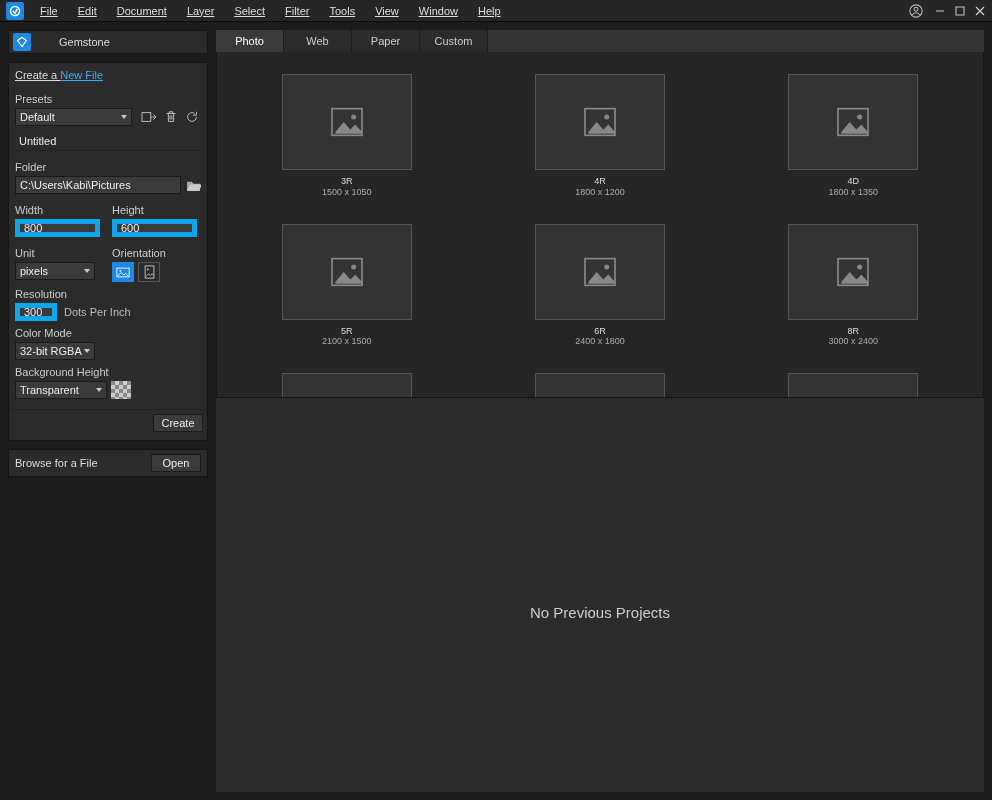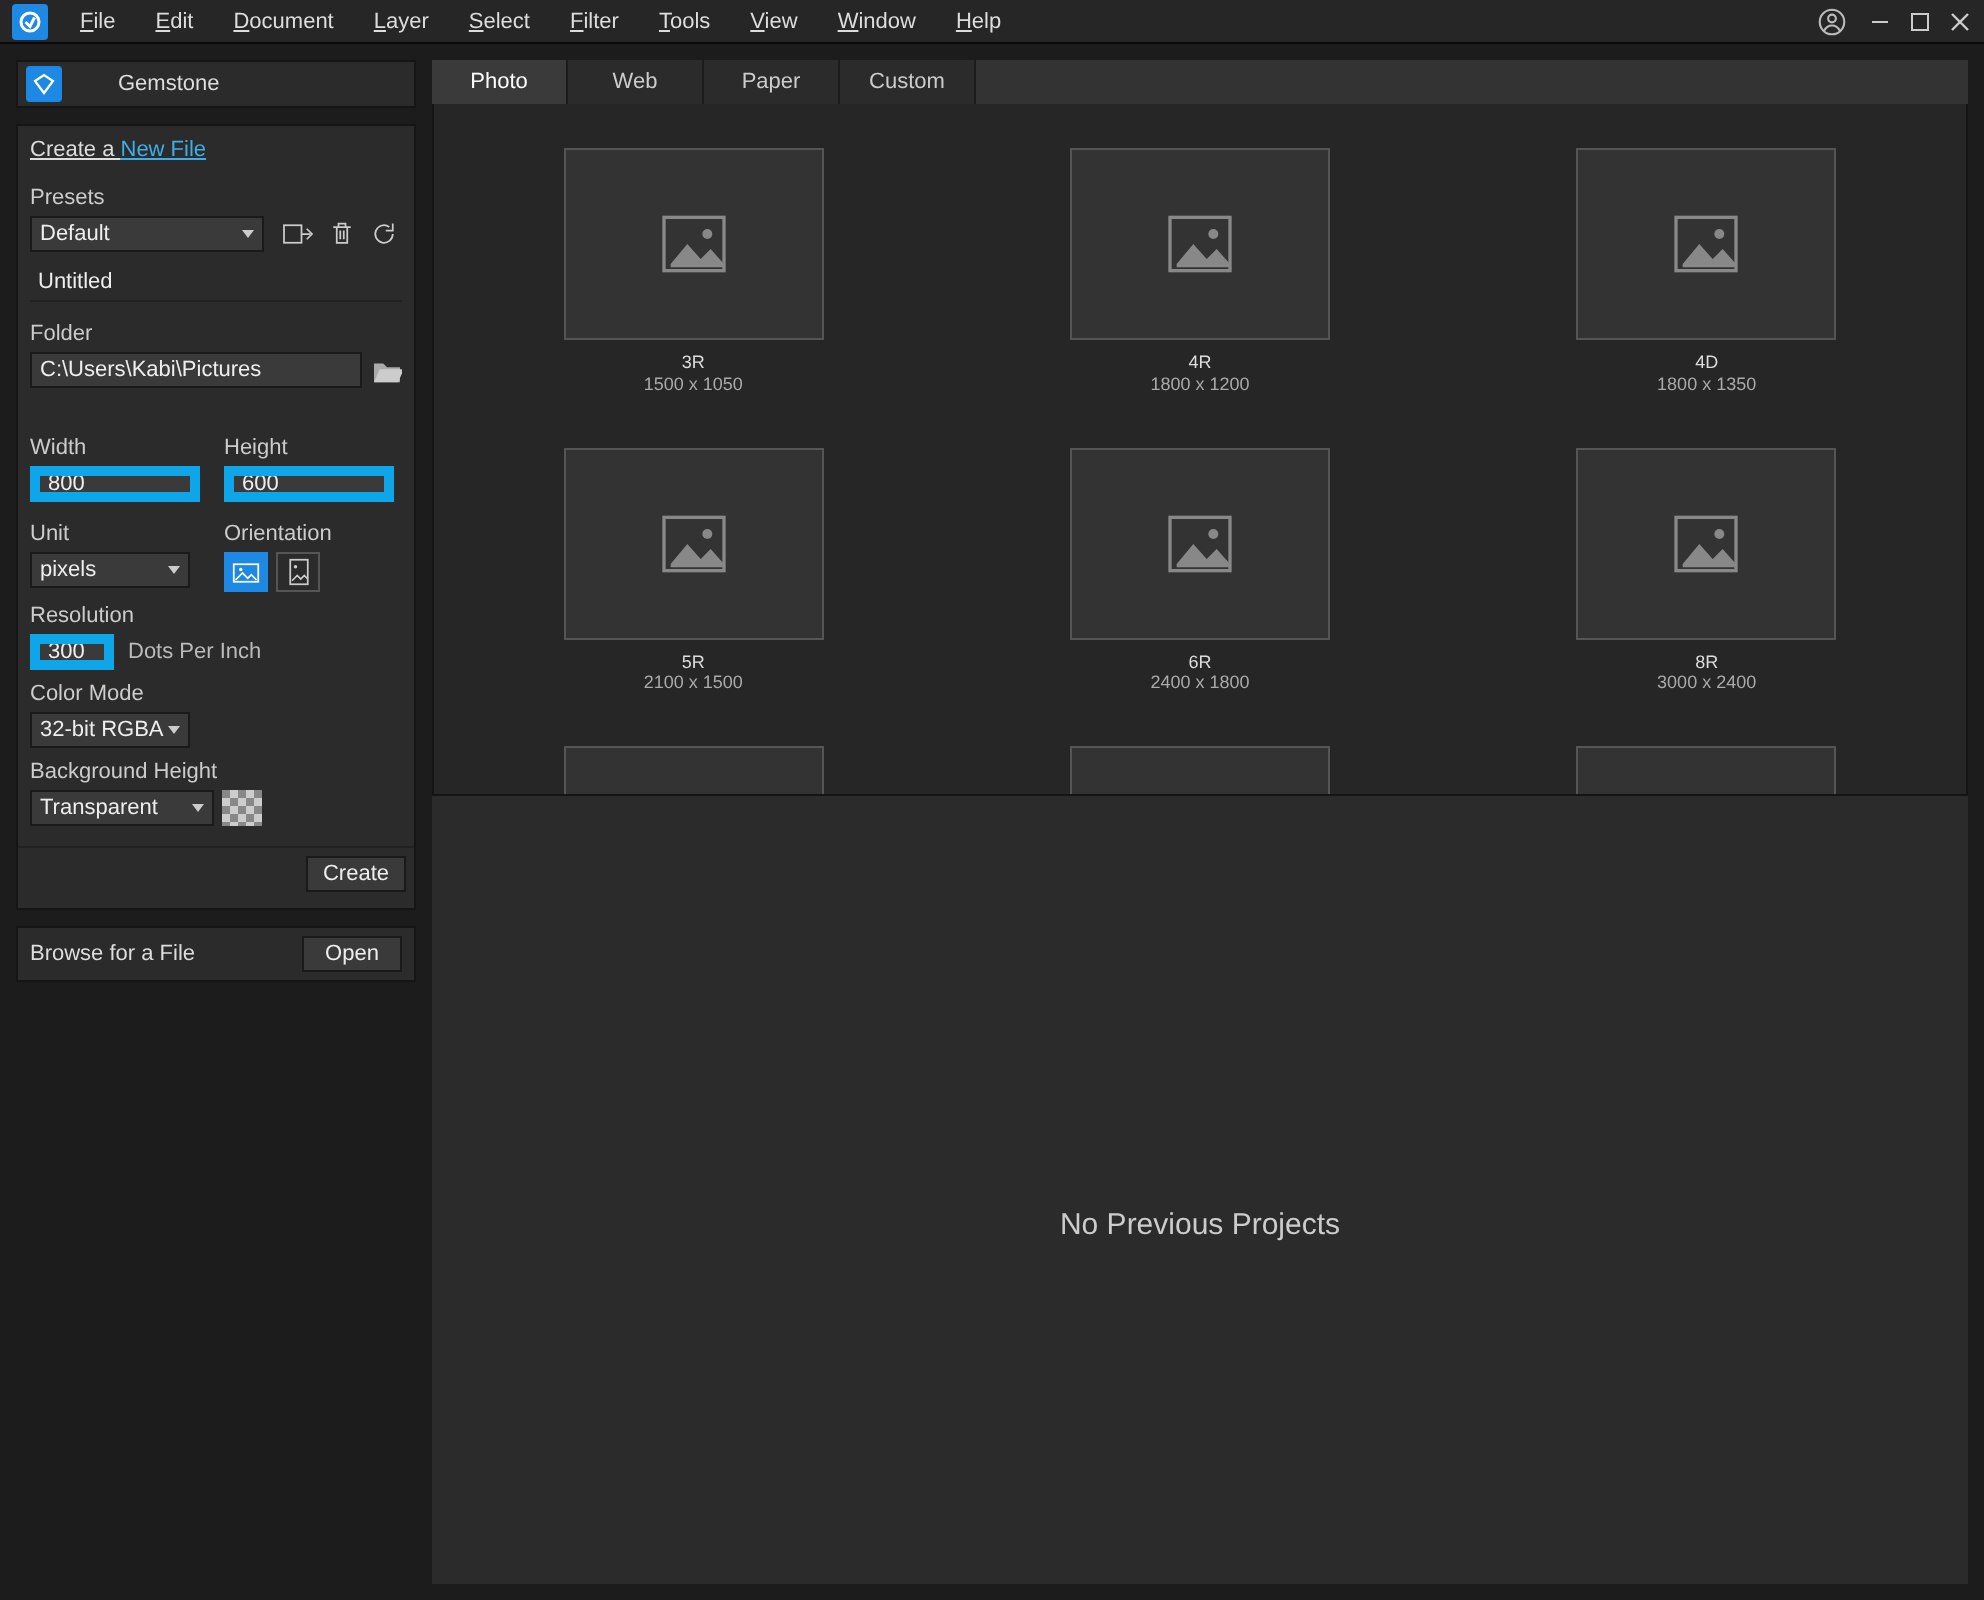--- a/index.html
+++ b/index.html
@@ -2,21 +2,21 @@
 <html><head>
 <meta charset="utf-8">
 <style>
 * { box-sizing: border-box; margin: 0; padding: 0; font-family: "Segoe UI", Tahoma, sans-serif; }
 body { width: 992px; height: 800px; background: #1c1c1c; color: #ddd; font-size: 11px; overflow: hidden; }
 
 
 .menubar { height: 22px; background: #262626; display: flex; align-items: center; padding: 0 2px; border-bottom: 1px solid #0a0a0a; }
 .appicon { width: 18px; height: 18px; background: #1e88e5; margin: 0 6px 0 4px; border-radius: 2px; display:flex;align-items:center;justify-content:center; }
 .appicon svg{width:12px;height:12px;}
-.menuitem { padding: 0 10px; height:22px; line-height:22px; cursor: pointer; color: #ddd; }
+.menuitem { padding: 0 10px; height:22px; line-height:22px; cursor: pointer; color: #ddd; text-decoration: underline; }
 .menuitem u { text-decoration: underline; }
 .wincontrols { margin-left: auto; display: flex; align-items:center; }
 .winbtn { width: 20px; height: 22px; display:flex; align-items:center; justify-content:center; color:#ccc; cursor:pointer; }
 .usericon{width:28px;height:22px;display:flex;align-items:center;justify-content:center;}
 
 
 .wrap { display: flex; height: 778px; }
 .leftcol { width: 216px; padding: 8px; display:flex; flex-direction:column; gap:8px; }
 .rightcol { flex:1; display:flex; flex-direction:column; padding: 8px 8px 8px 0; min-width:0;}
 
@@ -172,21 +172,21 @@
       <div class="row">
         <input class="inputtxt full" value="C:\Users\Kabi\Pictures" style="">
         <div class="iconbtn">
           <svg width="15" height="13" viewBox="0 0 16 14">
               <path d="M1 3h5l2 2h7v8H1z" fill="#aaa"></path>
               <path d="M1 13 l3-7 h13 l-3 7z" fill="#ccc"></path>
             </svg>
         </div>
       </div>
 
-      <div class="twocol" style="margin-top:20px;">
+      <div class="twocol" style="margin-top:6px;">
         <div>
           <div class="label">Width</div>
           <input class="numin w90" value="800" style="">
         </div>
         <div>
           <div class="label">Height</div>
           <input class="numin w90" value="600" style="">
         </div>
       </div>
 

